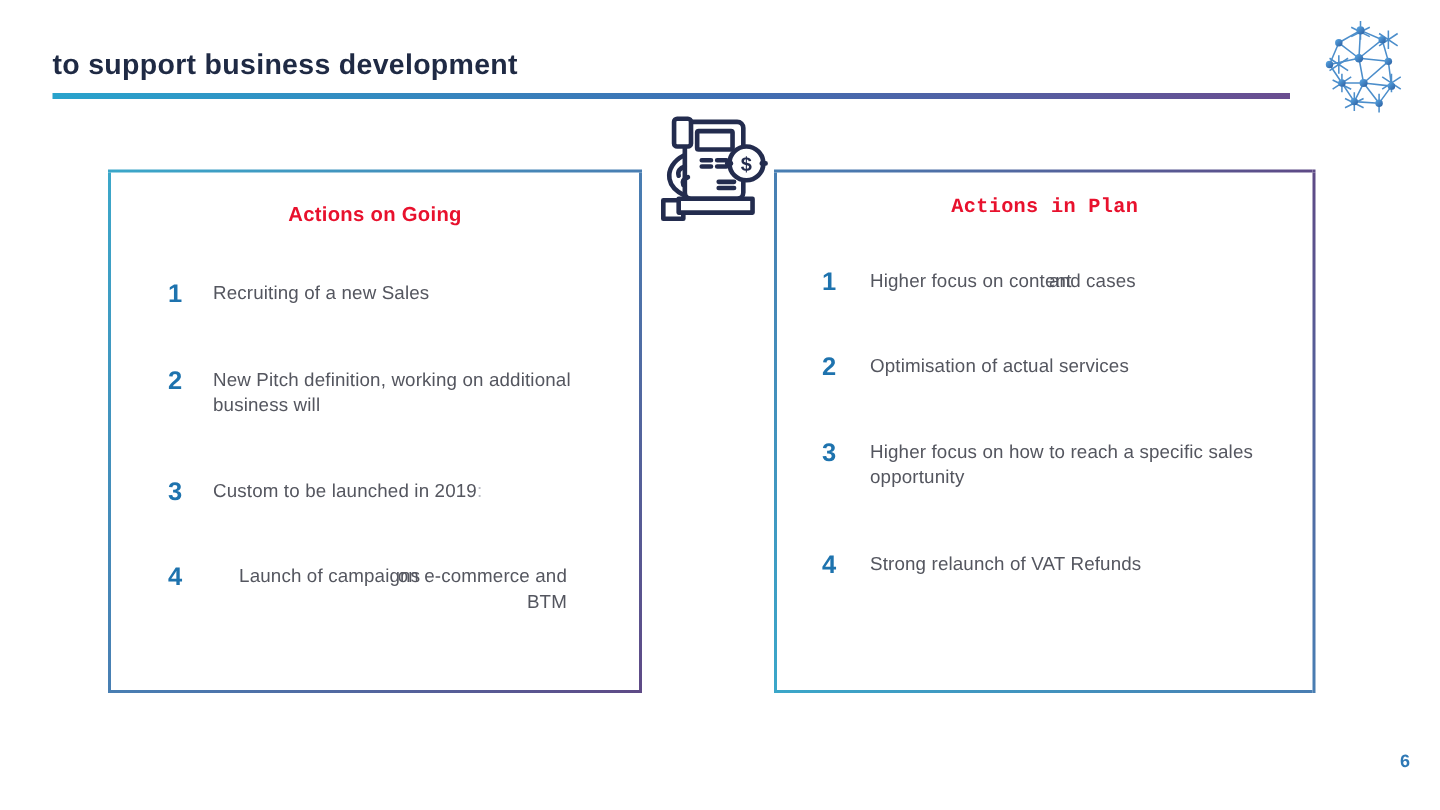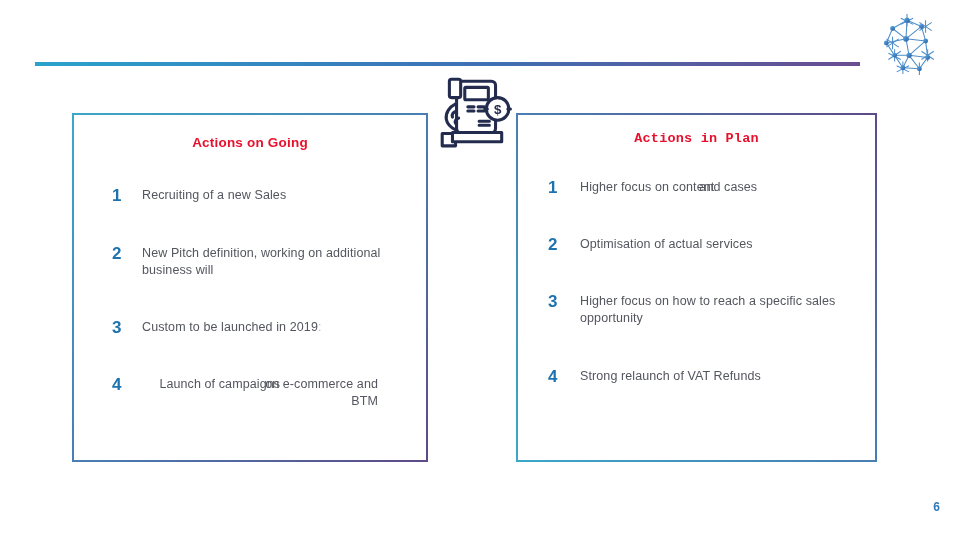--- a/index.html
+++ b/index.html
@@ -53,20 +53,21 @@
   .page-num{
     position:absolute;left:920px;top:500px;width:20px;text-align:right;
     font-size:12px;font-weight:bold;color:#2e78b5;
   }
 </style>
 </head>
 <body>
 
 <div class="title">
   <br>
+  <span>to support business development</span>
 </div>
 <div class="divider"></div>
 
 <svg class="logo" viewBox="0 0 56 62">
   <defs>
     <linearGradient id="lg" x1="0" y1="0" x2="1" y2="1">
       <stop offset="0" stop-color="#5aa9e6"></stop>
         <stop offset="1" stop-color="#2a5d9f"></stop>
     </linearGradient>
   </defs>

